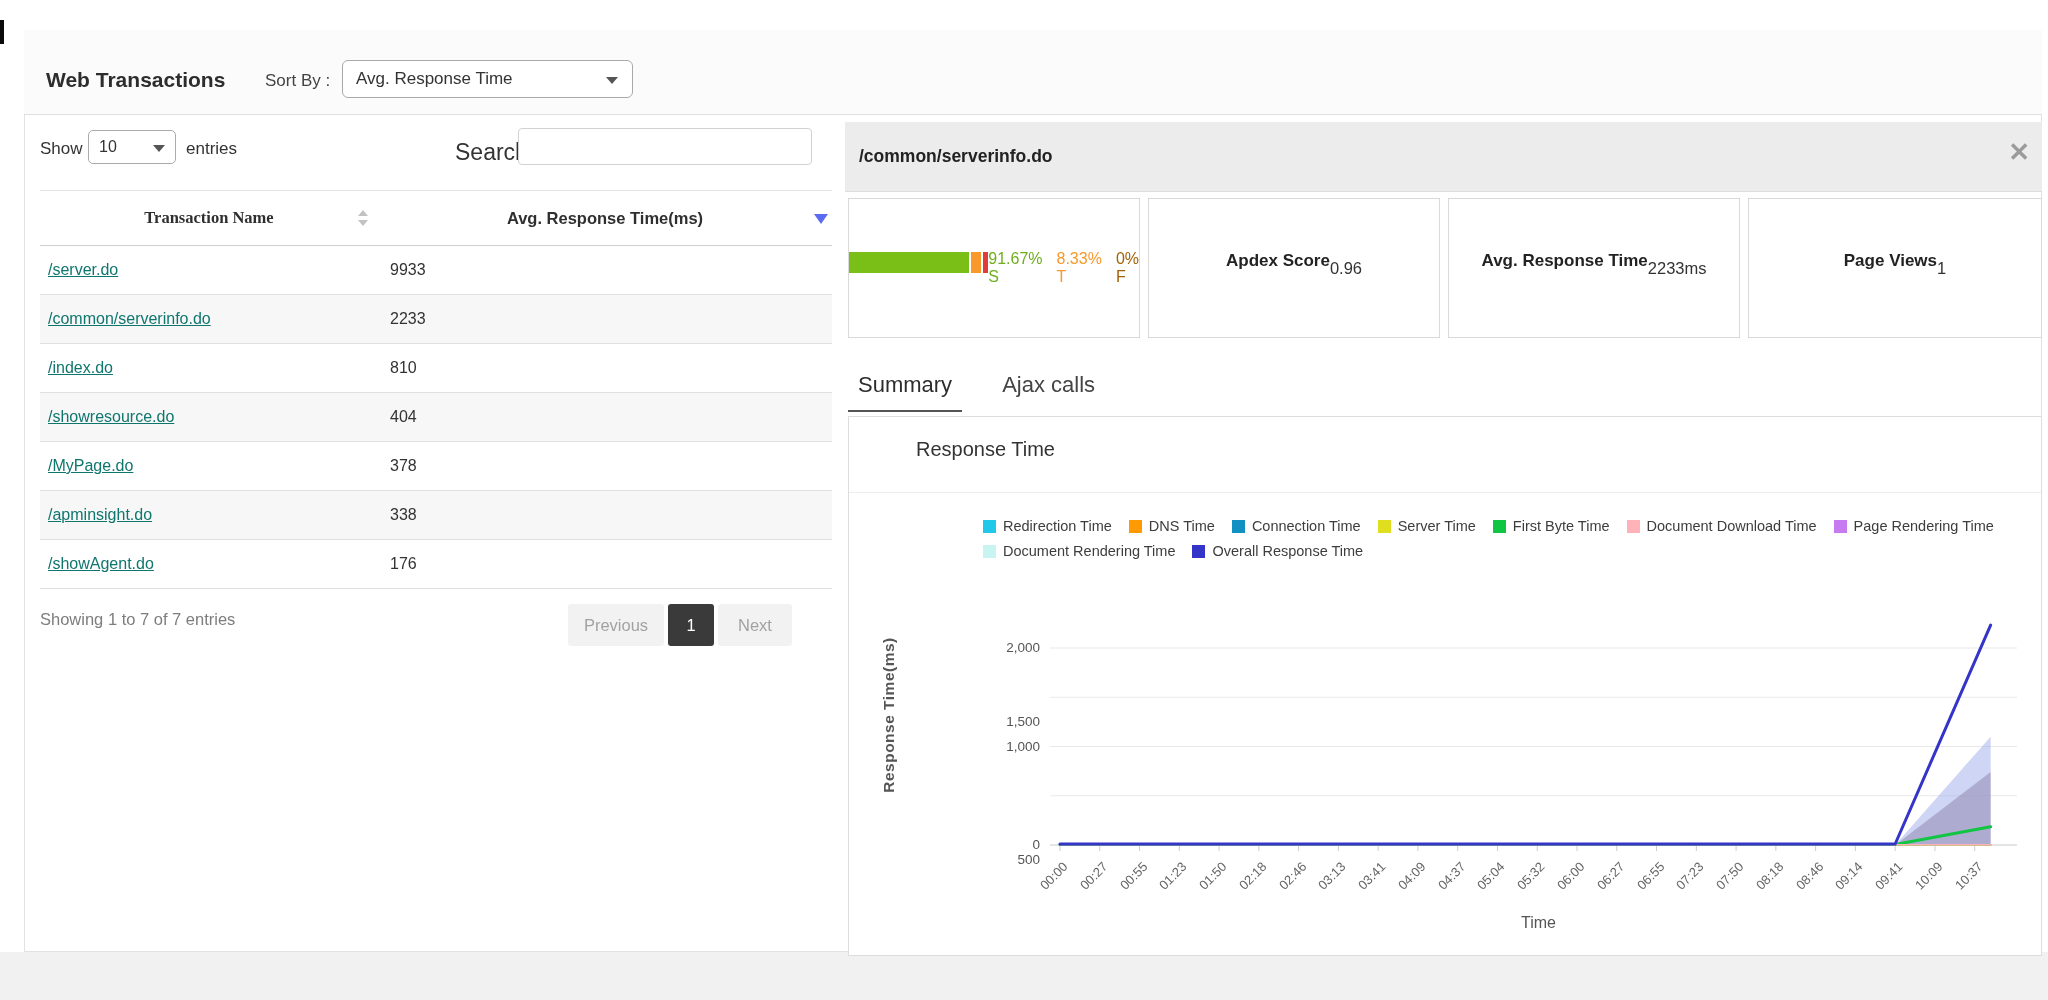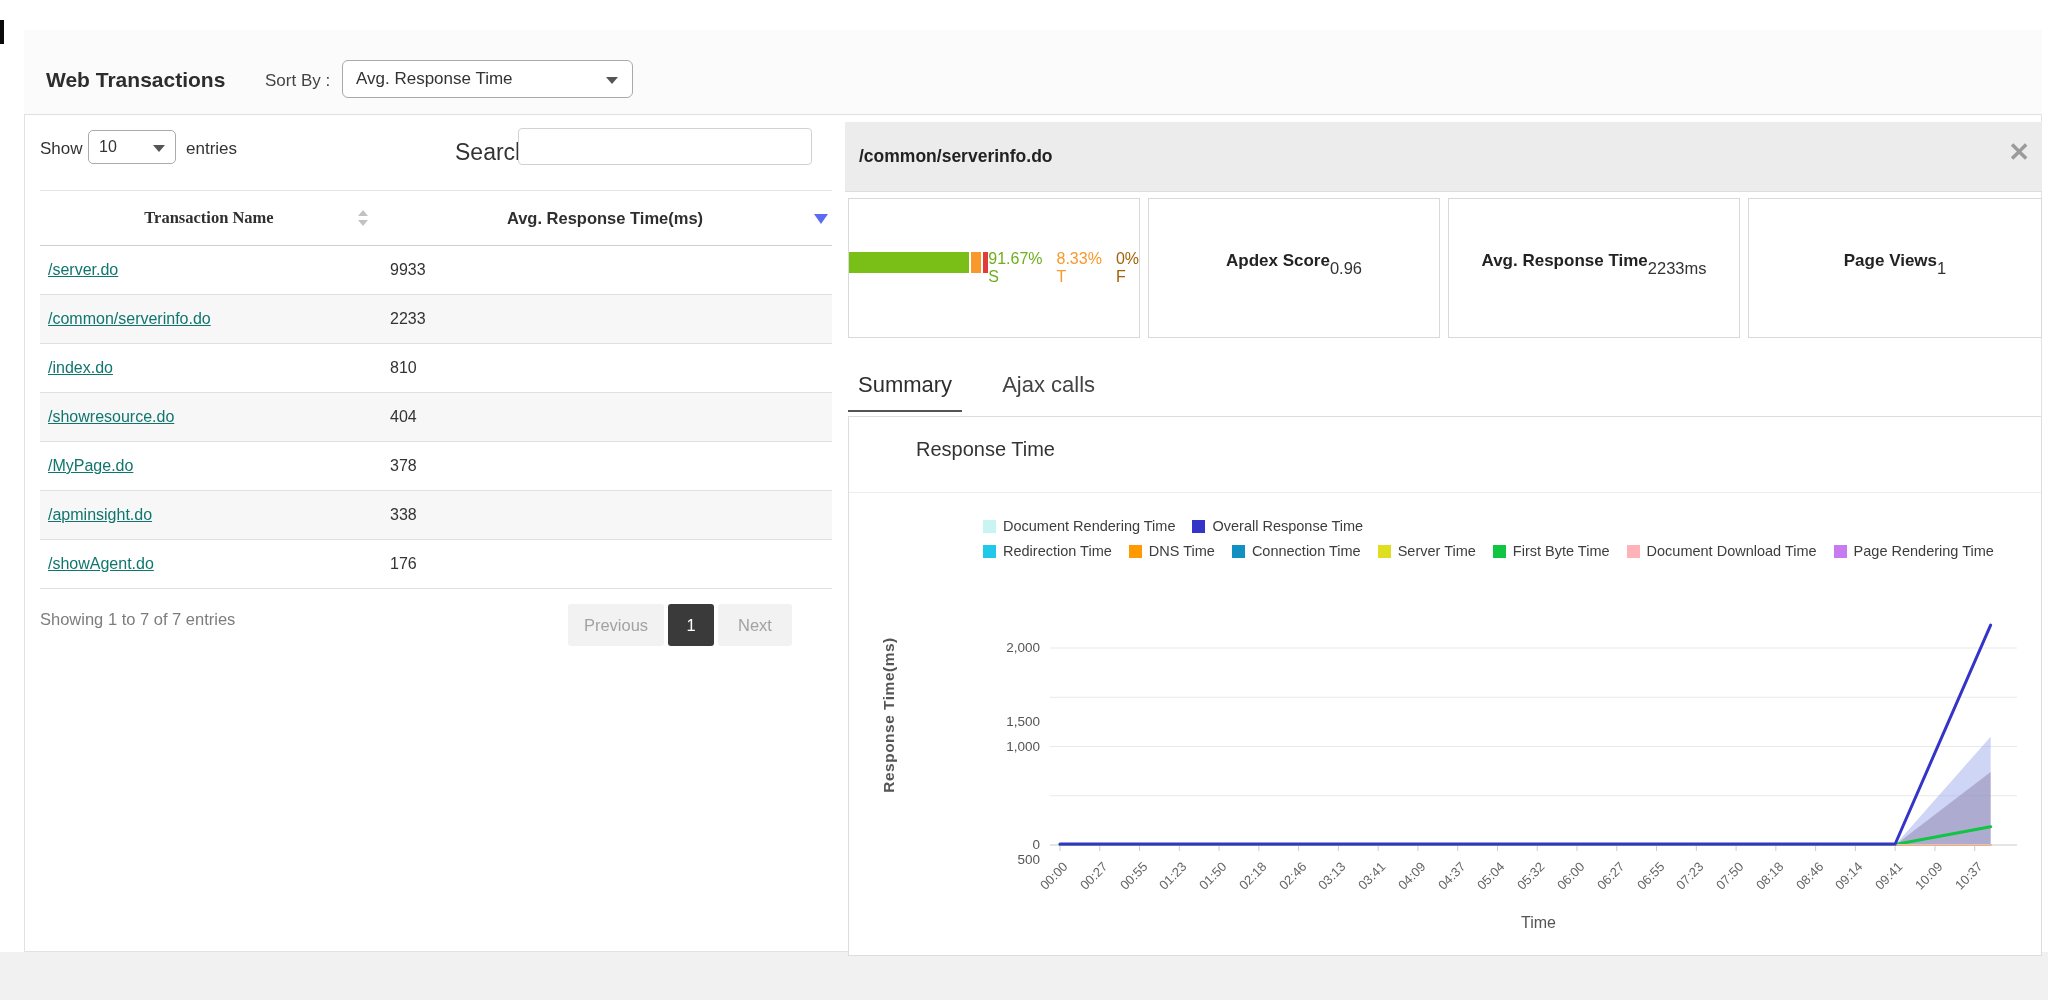--- a/index.html
+++ b/index.html
@@ -226,56 +226,56 @@
   <div class="tab active">Summary</div>
   <div class="tab">Ajax calls</div>
 </div>
 
 <div id="chart-box" class="abs"></div>
 <div id="chart-title" class="abs">Response Time</div>
 <div id="chart-title-divider" class="abs"></div>
 <div id="legend" class="abs">
     <div class="legend-row">
       <span class="legend-item">
+        <span class="legend-swatch" style="background: rgb(34, 200, 234);"></span>
+        <span class="legend-label">Redirection Time</span>
+      </span>
+      <span class="legend-item">
+        <span class="legend-swatch" style="background: rgb(255, 154, 2);"></span>
+        <span class="legend-label">DNS Time</span>
+      </span>
+      <span class="legend-item">
+        <span class="legend-swatch" style="background: rgb(19, 144, 194);"></span>
+        <span class="legend-label">Connection Time</span>
+      </span>
+      <span class="legend-item">
+        <span class="legend-swatch" style="background: rgb(223, 223, 32);"></span>
+        <span class="legend-label">Server Time</span>
+      </span>
+      <span class="legend-item">
+        <span class="legend-swatch" style="background: rgb(16, 197, 66);"></span>
+        <span class="legend-label">First Byte Time</span>
+      </span>
+      <span class="legend-item">
+        <span class="legend-swatch" style="background: rgb(255, 179, 184);"></span>
+        <span class="legend-label">Document Download Time</span>
+      </span>
+      <span class="legend-item">
+        <span class="legend-swatch" style="background: rgb(199, 123, 240);"></span>
+        <span class="legend-label">Page Rendering Time</span>
+      </span>
+    </div>
+    <div class="legend-row">
+      <span class="legend-item">
         <span class="legend-swatch" style="background: rgb(200, 245, 242);"></span>
         <span class="legend-label">Document Rendering Time</span>
       </span>
       <span class="legend-item">
         <span class="legend-swatch" style="background: rgb(52, 52, 200);"></span>
         <span class="legend-label">Overall Response Time</span>
-      </span>
-    </div>
-    <div class="legend-row">
-      <span class="legend-item">
-        <span class="legend-swatch" style="background: rgb(34, 200, 234);"></span>
-        <span class="legend-label">Redirection Time</span>
-      </span>
-      <span class="legend-item">
-        <span class="legend-swatch" style="background: rgb(255, 154, 2);"></span>
-        <span class="legend-label">DNS Time</span>
-      </span>
-      <span class="legend-item">
-        <span class="legend-swatch" style="background: rgb(19, 144, 194);"></span>
-        <span class="legend-label">Connection Time</span>
-      </span>
-      <span class="legend-item">
-        <span class="legend-swatch" style="background: rgb(223, 223, 32);"></span>
-        <span class="legend-label">Server Time</span>
-      </span>
-      <span class="legend-item">
-        <span class="legend-swatch" style="background: rgb(16, 197, 66);"></span>
-        <span class="legend-label">First Byte Time</span>
-      </span>
-      <span class="legend-item">
-        <span class="legend-swatch" style="background: rgb(255, 179, 184);"></span>
-        <span class="legend-label">Document Download Time</span>
-      </span>
-      <span class="legend-item">
-        <span class="legend-swatch" style="background: rgb(199, 123, 240);"></span>
-        <span class="legend-label">Page Rendering Time</span>
       </span>
     </div>
   </div>
 <div id="y-axis-title" class="abs">Response Time(ms)</div>
 <div id="x-axis-title" class="abs">Time</div>
 <div id="axis-labels">
     <div class="ytick abs" style="left: 970px; top: 837px;">0</div>
     <div class="ytick abs" style="left: 970px; top: 832px; margin-top: 20px;">500</div>
     <div class="ytick abs" style="left: 970px; top: 738.5px;">1,000</div>
     <div class="ytick abs" style="left: 970px; top: 689.25px; margin-top: 25px;">1,500</div>

